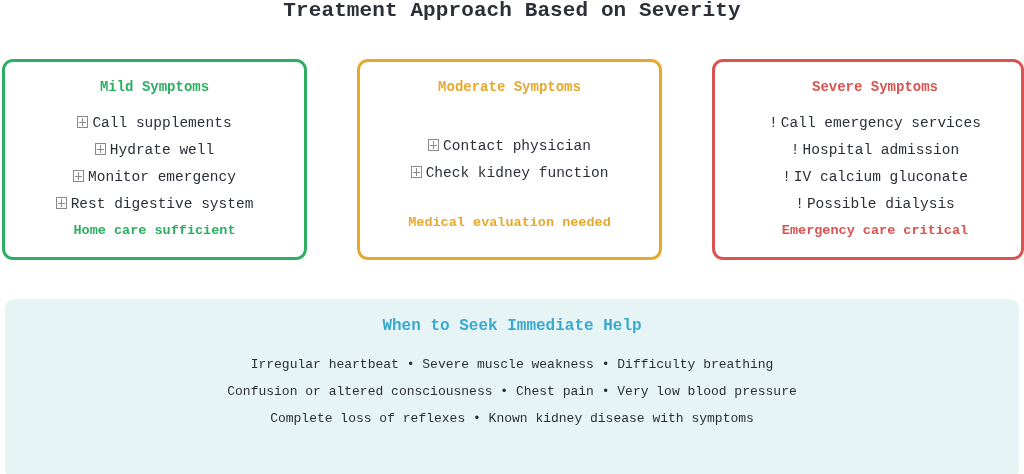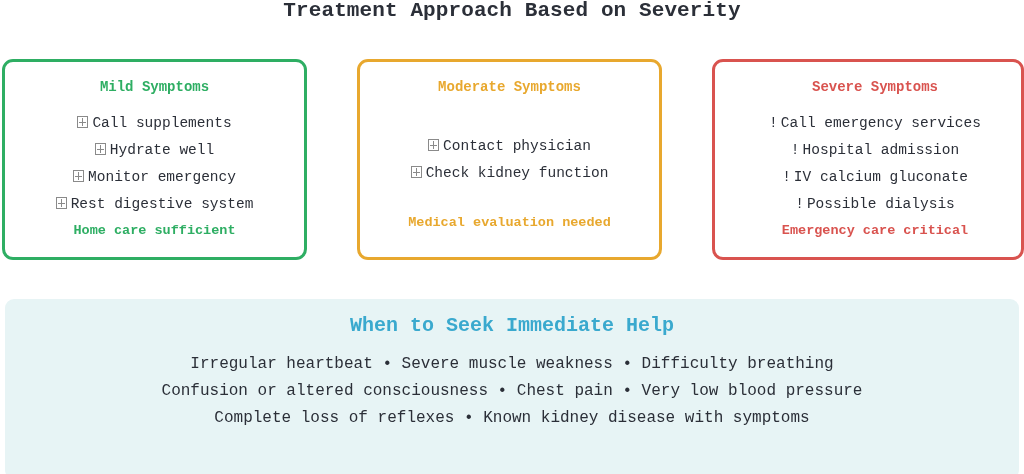--- a/index.html
+++ b/index.html
@@ -139,30 +139,30 @@
     width: 1014px;
     height: 180px;
     background: #e7f4f5;
     border-radius: 9px;
     box-sizing: border-box;
     padding-top: 16px;
   }
 
   .banner-title {
     text-align: center;
-    font-size: 20px;
+    font-size: 16px;
     font-weight: bold;
     color: #3aa9ce;
     line-height: 22px;
     margin-bottom: 14px;
   }
 
   .banner-line {
     text-align: center;
-    font-size: 16px;
+    font-size: 13px;
     color: #2b2f38;
     line-height: 27px;
     white-space: nowrap;
   }
 </style>
 </head>
 <body>
 
 <div class="page">
 

